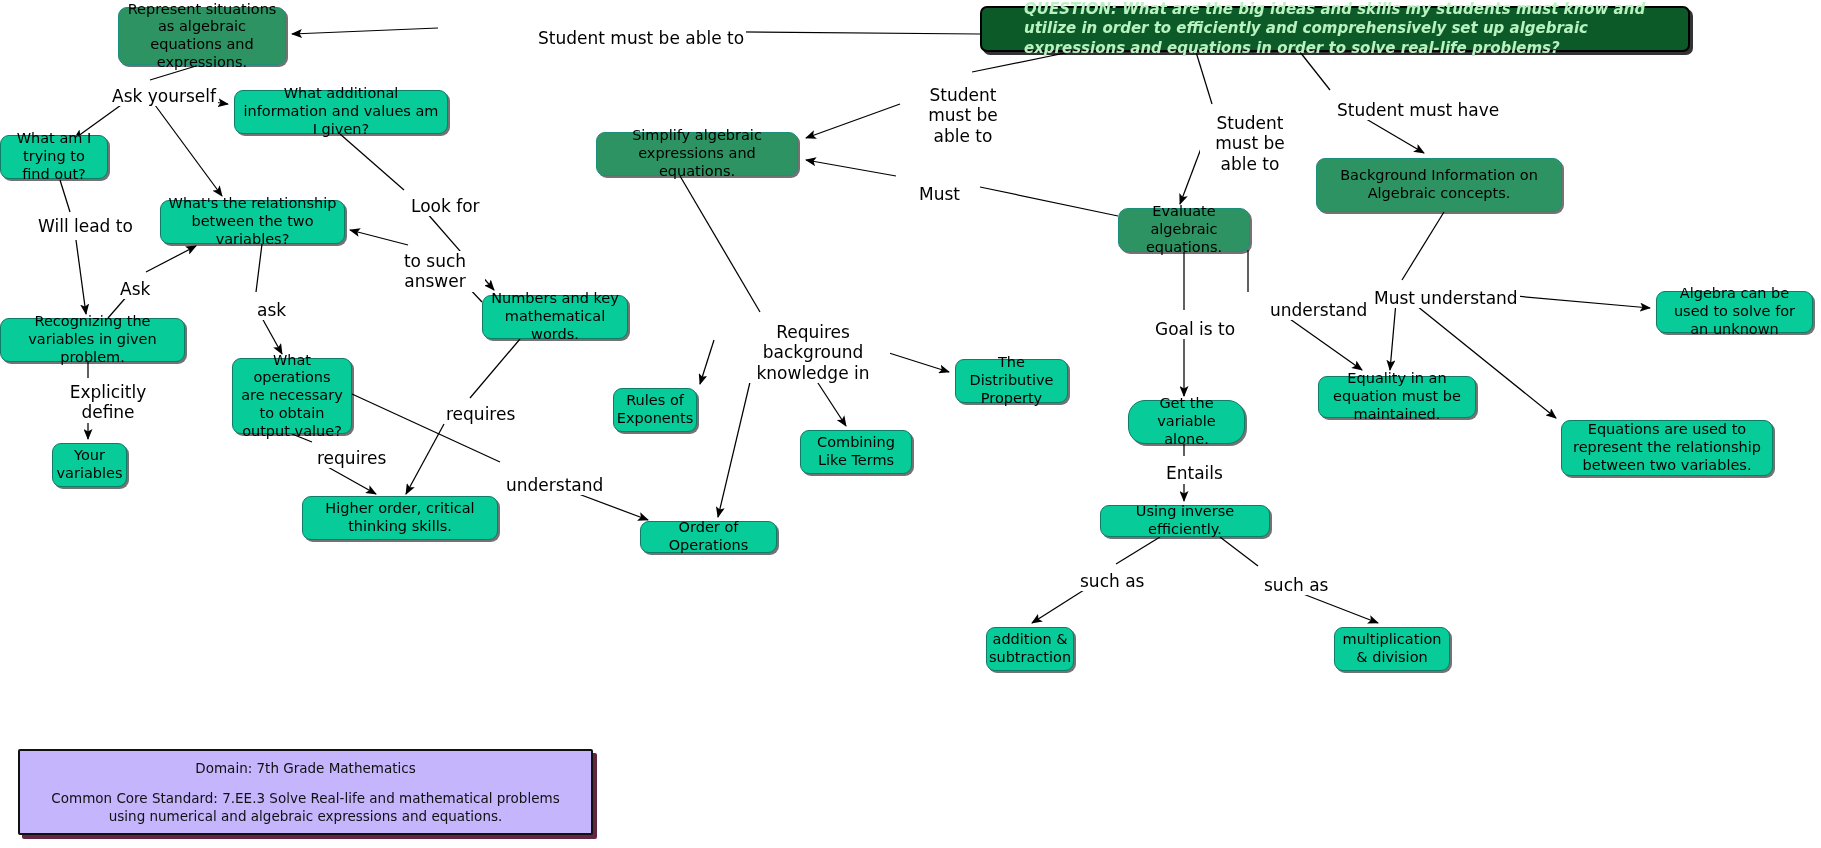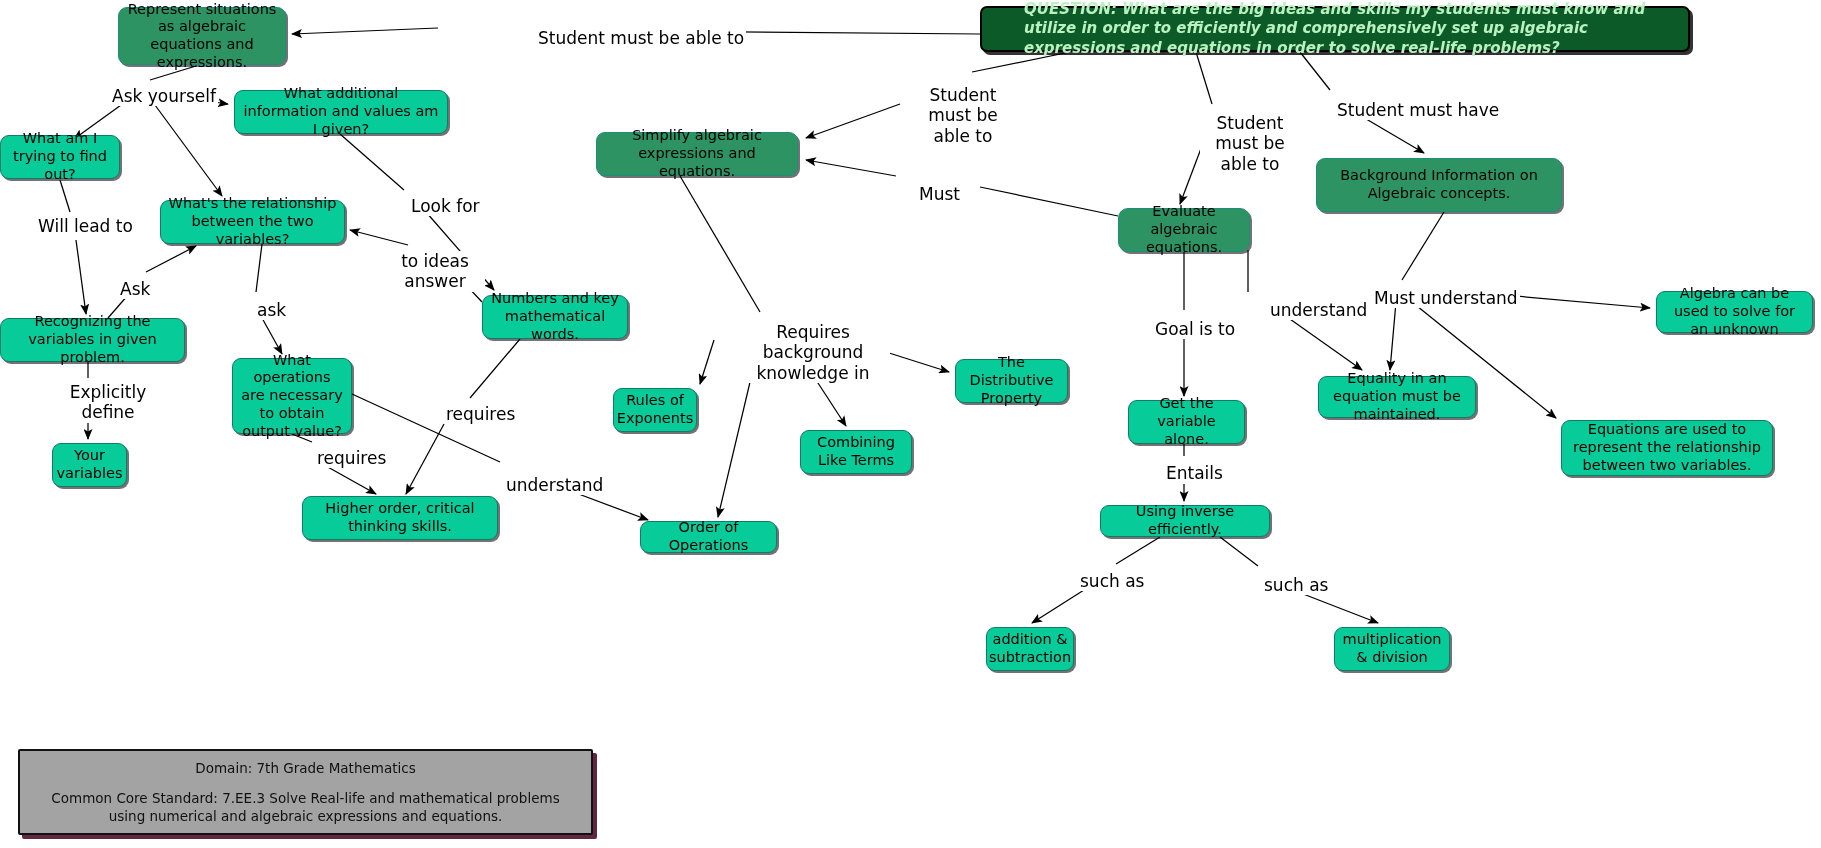--- a/index.html
+++ b/index.html
@@ -49,21 +49,21 @@
     font-weight:bold;
     font-size:15px;
     text-align:left;
     justify-content:flex-start;
     line-height:1.3;
     padding:6px 12px;
     border-radius:7px;
     box-shadow:3px 3px 0 rgba(0,0,0,0.8);
   }
   .node.standard{
-    background:#a3a3a3;
+    background:#c4b5fd;
     border:2.5px solid #111111;
     color:#111111;
     border-radius:2px;
     font-size:13.5px;
     line-height:1.35;
     flex-direction:column;
     justify-content:center;
     box-shadow:4px 4px 0 rgba(70,0,30,0.85);
     padding:8px 14px;
   }
@@ -183,21 +183,21 @@
   <div id="node-layer">
       <div class="node question" style="left: 980px; top: 6px; width: 710px; height: 46px; padding-left: 42px;">
         <span>QUESTION: What are the big ideas and skills my students must know and utilize in order to efficiently and comprehensively set up algebraic expressions and equations in order to solve real-life problems?</span>
       </div>
       <div class="node dark" style="left: 118px; top: 7px; width: 168px; height: 58px;">
         <span>Represent situations as algebraic equations and expressions.</span>
       </div>
       <div class="node" style="left: 234px; top: 90px; width: 214px; height: 44px;">
         <span>What additional information and values am I given?</span>
       </div>
-      <div class="node" style="left: 0px; top: 135px; width: 120px; height: 44px;">
+      <div class="node" style="left: 0px; top: 135px; width: 108px; height: 44px;">
         <span>What am I trying to find out?</span>
       </div>
       <div class="node" style="left: 160px; top: 200px; width: 185px; height: 44px;">
         <span>What's the relationship between the two variables?</span>
       </div>
       <div class="node" style="left: 0px; top: 318px; width: 185px; height: 44px;">
         <span>Recognizing the variables in given problem.</span>
       </div>
       <div class="node" style="left: 52px; top: 443px; width: 75px; height: 44px;">
         <span>Your variables</span>
@@ -225,21 +225,21 @@
       </div>
       <div class="node" style="left: 955px; top: 359px; width: 113px; height: 44px;">
         <span>The Distributive Property</span>
       </div>
       <div class="node dark" style="left: 1118px; top: 208px; width: 132px; height: 44px; border-radius: 10px;">
         <span>Evaluate algebraic equations.</span>
       </div>
       <div class="node dark" style="left: 1316px; top: 158px; width: 246px; height: 54px;">
         <span>Background Information on Algebraic concepts.</span>
       </div>
-      <div class="node" style="left: 1128px; top: 400px; width: 117px; height: 44px;">
+      <div class="node" style="left: 1128px; top: 400px; width: 117px; height: 44px; border-radius: 17px;">
         <span>Get the variable alone.</span>
       </div>
       <div class="node" style="left: 1100px; top: 505px; width: 170px; height: 32px;">
         <span>Using inverse efficiently.</span>
       </div>
       <div class="node" style="left: 986px; top: 627px; width: 88px; height: 44px;">
         <span>addition &amp; subtraction</span>
       </div>
       <div class="node" style="left: 1334px; top: 627px; width: 116px; height: 44px;">
         <span>multiplication &amp; division</span>
@@ -256,21 +256,21 @@
     </div>
 
   <div id="label-layer">
       <div class="edge-label" style="left: 536px; top: 28px;">Student must be able to</div>
       <div class="edge-label" style="left: 110px; top: 86px;">Ask yourself</div>
       <div class="edge-label" style="left: 36px; top: 216px;">Will lead to</div>
       <div class="edge-label" style="left: 118px; top: 279px;">Ask</div>
       <div class="edge-label two" style="left: 58px; top: 382px;">Explicitly define</div>
       <div class="edge-label" style="left: 409px; top: 196px;">Look for</div>
       <div class="edge-label" style="left: 255px; top: 300px;">ask</div>
-      <div class="edge-label two" style="left: 385px; top: 251px;">to ideas answer</div>
+      <div class="edge-label two" style="left: 385px; top: 251px;">to such answer</div>
       <div class="edge-label" style="left: 315px; top: 448px;">requires</div>
       <div class="edge-label" style="left: 444px; top: 404px;">requires</div>
       <div class="edge-label" style="left: 504px; top: 475px;">understand</div>
       <div class="edge-label two" style="left: 913px; top: 85px;">Student must be able to</div>
       <div class="edge-label" style="left: 917px; top: 184px;">Must</div>
       <div class="edge-label wide" style="left: 736px; top: 322px;">Requires background knowledge in</div>
       <div class="edge-label two" style="left: 1200px; top: 113px;">Student must be able to</div>
       <div class="edge-label" style="left: 1335px; top: 100px;">Student must have</div>
       <div class="edge-label" style="left: 1153px; top: 319px;">Goal is to</div>
       <div class="edge-label" style="left: 1268px; top: 300px;">understand</div>

